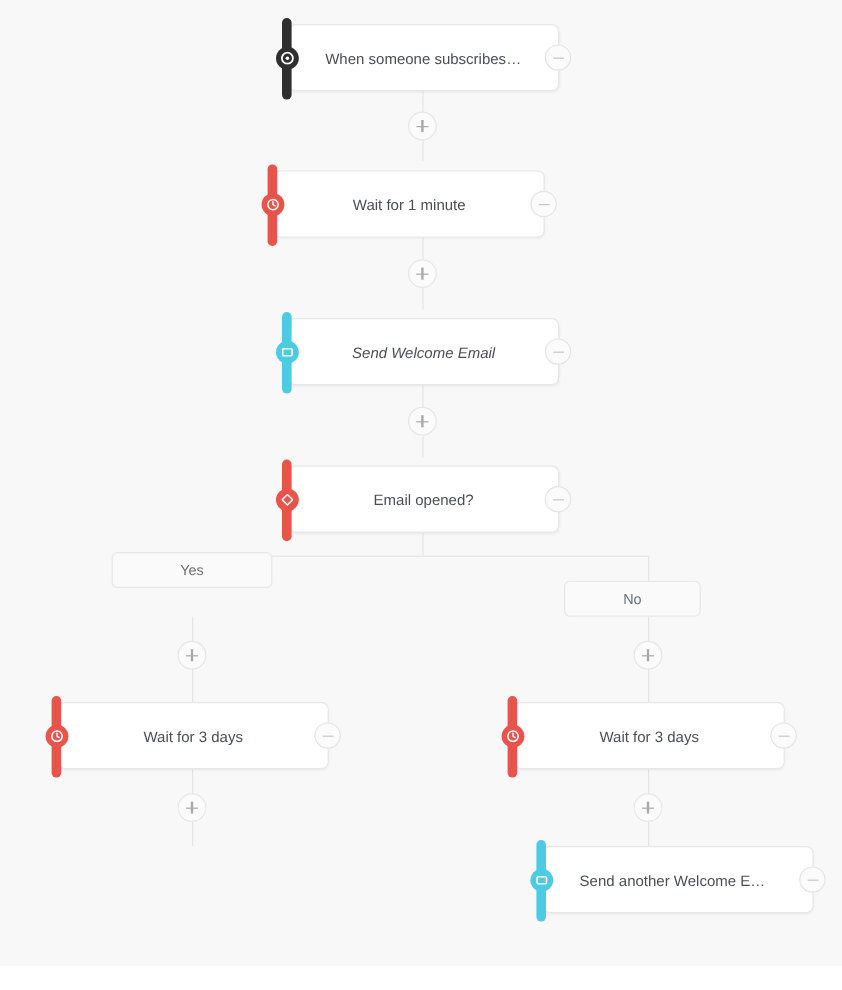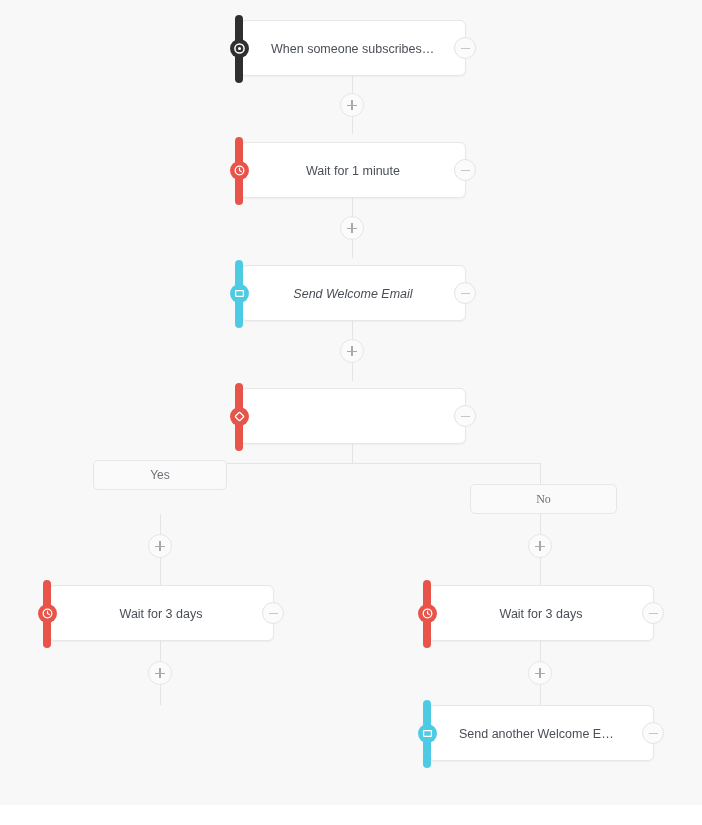--- a/index.html
+++ b/index.html
@@ -177,21 +177,21 @@
         </svg>
       </div>
       <div class="node-label">When someone subscribes to any list</div>
       <div class="remove-btn">
         <i></i>
       </div>
     </div>
 
     <div class="add-btn" style="left:340px; top:93px;"></div>
 
-    <div class="node" style="left:240px; top:142px; width:226px;">
+    <div class="node" style="left:228px; top:142px; width:226px;">
       <div class="type-bar" style="background:#e8544a;"></div>
       <div class="type-badge" style="background:#e8544a;">
         <svg width="11" height="11" viewBox="0 0 11 11">
           <circle cx="5.5" cy="5.5" r="4.3" fill="none" stroke="#ffffff" stroke-width="1.3"></circle>
           <path d="M5.5 3.1 L5.5 5.6 L7.3 6.6" fill="none" stroke="#ffffff" stroke-width="1.2" stroke-linecap="round" stroke-linejoin="round"></path>
         </svg>
       </div>
       <div class="node-label">Wait for 1 minute</div>
       <div class="remove-btn">
         <i></i>
@@ -215,30 +215,31 @@
 
     <div class="add-btn" style="left:340px; top:339px;"></div>
 
     <div class="node" style="left:240px; top:388px; width:226px;">
       <div class="type-bar" style="background:#e8544a;"></div>
       <div class="type-badge" style="background:#e8544a;">
         <svg width="11" height="11" viewBox="0 0 11 11">
           <rect x="2.4" y="2.4" width="6.2" height="6.2" rx="0.6" fill="none" stroke="#ffffff" stroke-width="1.3" transform="rotate(45 5.5 5.5)"></rect>
         </svg>
       </div>
+      <div class="node-label">Email opened?</div>
       <div class="remove-btn">
         <i></i>
       </div>
     </div>
 
     <div class="branch-pill" style="left:93px; top:460px; width:134px;">
       <span>Yes</span>
     </div>
 
-    <div class="branch-pill" style="left:470px; top:484px; width:147px;font-family:Liberation Serif, serif;">
+    <div class="branch-pill" style="left:470px; top:484px; width:114px;">
       <span>No</span>
     </div>
 
     <div class="add-btn" style="left:148px; top:534px;"></div>
     <div class="add-btn" style="left:528px; top:534px;"></div>
 
     <div class="node" style="left:48px; top:585px; width:226px;">
       <div class="type-bar" style="background:#e8544a;"></div>
       <div class="type-badge" style="background:#e8544a;">
         <svg width="11" height="11" viewBox="0 0 11 11">
@@ -263,21 +264,21 @@
       <div class="node-label">Wait for 3 days</div>
       <div class="remove-btn">
         <i></i>
       </div>
     </div>
 
     <div class="add-btn" style="left:148px; top:661px;"></div>
     <div class="add-btn" style="left:528px; top:661px;"></div>
 
 
-    <div class="node" style="left:428px; top:705px; width:226px;">
+    <div class="node" style="left:452px; top:705px; width:226px;">
       <div class="type-bar" style="background:#4ecbe4;"></div>
       <div class="type-badge" style="background:#4ecbe4;">
         <svg width="11" height="11" viewBox="0 0 11 11">
           <rect x="1.6" y="2.6" width="7.8" height="5.8" rx="0.7" fill="none" stroke="#ffffff" stroke-width="1.3"></rect>
         </svg>
       </div>
       <div class="node-label">Send another Welcome Email</div>
       <div class="remove-btn">
         <i></i>
       </div>

